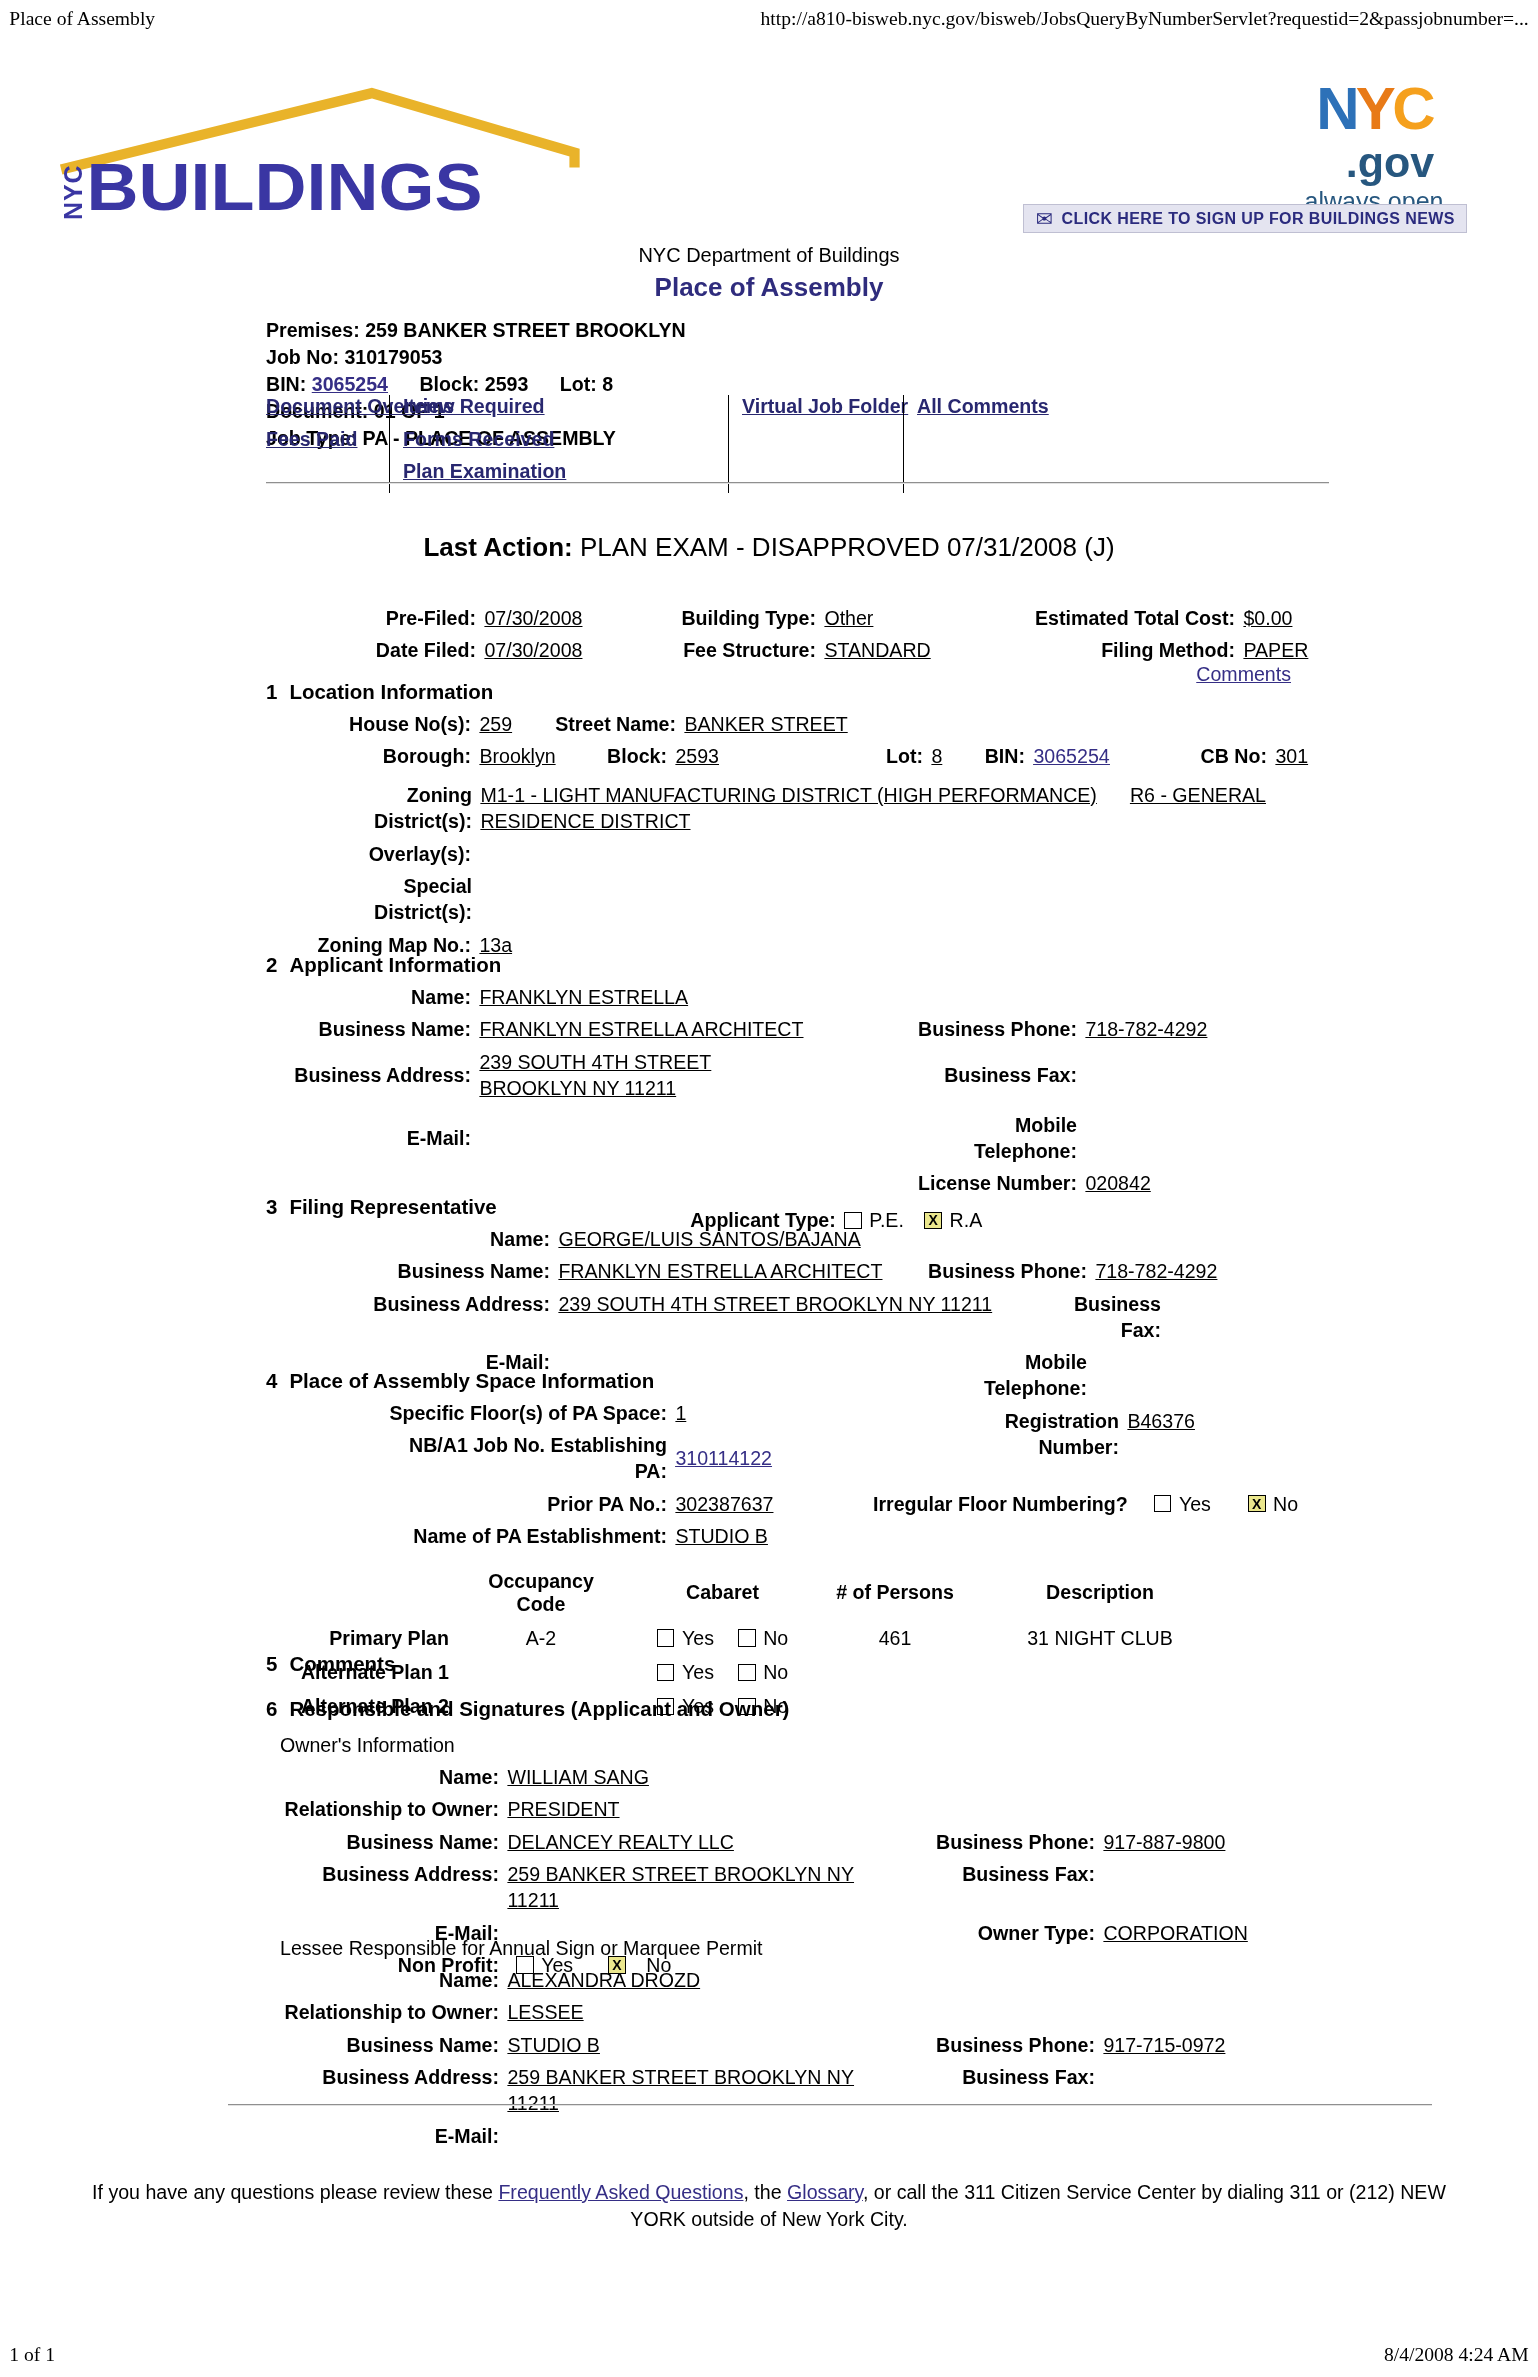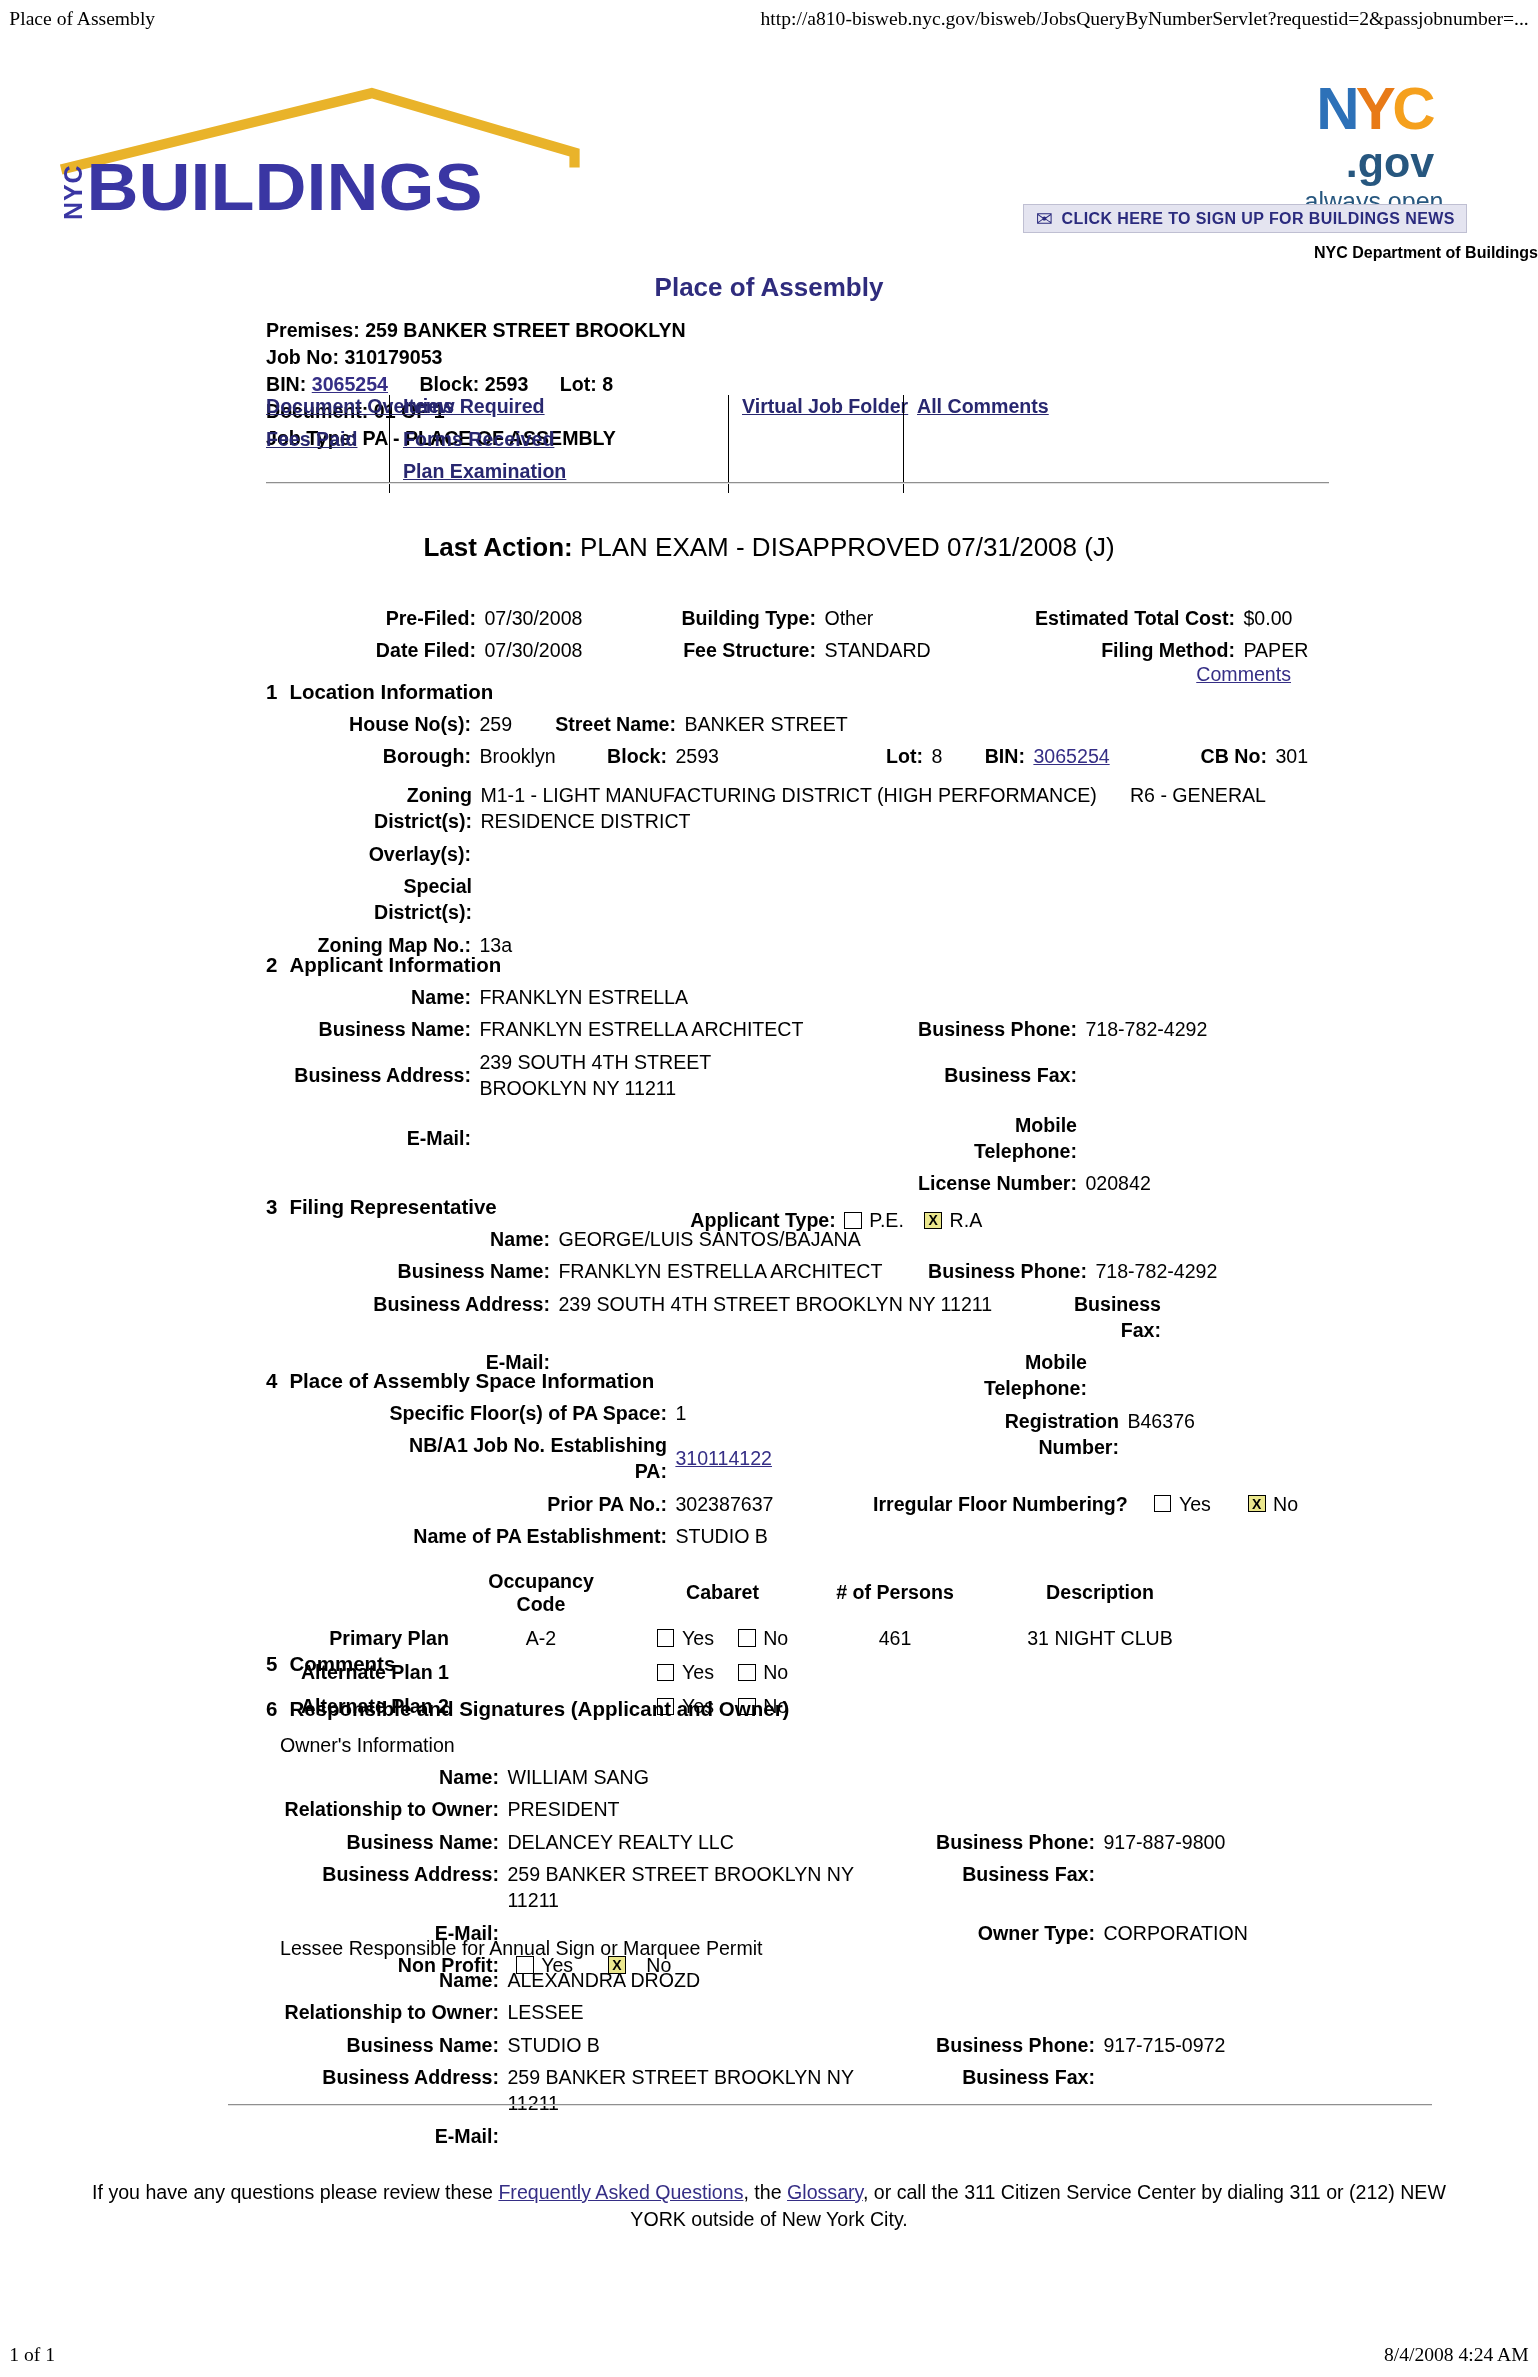--- a/index.html
+++ b/index.html
@@ -25,21 +25,21 @@
   .nycgov-big { font-weight:bold; font-size:60px; letter-spacing:-3.7px; }
   .nycgov-big .n { color:#2D71B8; } .nycgov-big .y { color:#E87A17; } .nycgov-big .c { color:#F5A01D; }
   .nycgov-gov { font-weight:bold; font-size:43px; color:#27577F; margin-top:1.9px; padding-left:32px; }
   .nycgov-tag { font-size:25px; color:#27577F; margin-top:5.6px; }
   #news-banner { position:absolute; top:204px; right:71px; height:29px; display:inline-flex; align-items:center;
                  gap:8.4px; padding:0 11.2px; background:#E4E4F0; border:0.9px solid #BFBFD2; color:#2B2B7E;
                  font-weight:bold; font-size:16px; letter-spacing:0.4px; white-space:nowrap; }
   #news-banner .env { font-size:20.5px; font-weight:normal; }
 
   
-  #agency-line { position:absolute; top:244px; left:0; width:100%; text-align:right; font-weight:bold; font-size:16px; }
+  #agency-line { position:absolute; top:244px; left:0; width:100%; text-align:center; font-weight:normal; font-size:20px; }
   #page-title  { position:absolute; top:272px; left:0; width:100%; text-align:center; font-weight:bold;
                  font-size:26px; color:#2F2C7D; }
 
   
   #job-info { position:absolute; top:317px; left:266px; width:1012px; font-weight:bold; line-height:27px; }
   #job-info .jrow { display:flex; justify-content:space-between;flex-direction:column; }
   #job-info .gap { margin-right:26px; }
   .doclink { color:#352E85; text-decoration:underline; }
 
   
@@ -57,21 +57,21 @@
             border-bottom:0.9px solid #E2E2E2; }
 
   
   #last-action { position:absolute; top:532px; left:0; width:100%; text-align:center; font-size:26px; }
   #last-action .la-lbl { font-weight:bold; }
 
   
   .frow { display:flex; align-items:flex-start; margin-top:6.5px; line-height:26px; }
   .frow.vc { align-items:center; }
   .lbl { font-weight:bold; text-align:right; flex:none; }
-  .val { flex:none; padding-left:8.4px; }
+  .val { flex:none; padding-left:8.4px;text-decoration:underline; }
   .sp  { flex:none; }
   .w45{width:42px}.w55{width:51px}.w70{width:65px}.w85{width:79px}.w110{width:103px}.w115{width:107px}
   .w120{width:112px}.w135{width:126px}.w140{width:131px}.w145{width:135px}.w160{width:149px}
   .w170{width:158px}.w176{width:164px}.w195{width:182px}.w200{width:186px}.w210{width:196px}.w220{width:205px}
   .w225{width:210px}.w230{width:214px}.w250{width:233px}.w290{width:270px}.w300{width:280px}
   .w305{width:284px}.w310{width:289px}.w340{width:317px}.w400{width:373px}.w430{width:401px}
   .w440{width:410px}.w520{width:485px}.w650{width:606px}.w705{width:657px}
   .ml100{margin-left:93px}.ml110{margin-left:103px}.ml130{margin-left:121px}
 
   .sec { position:absolute; left:266px; width:1081px; }

